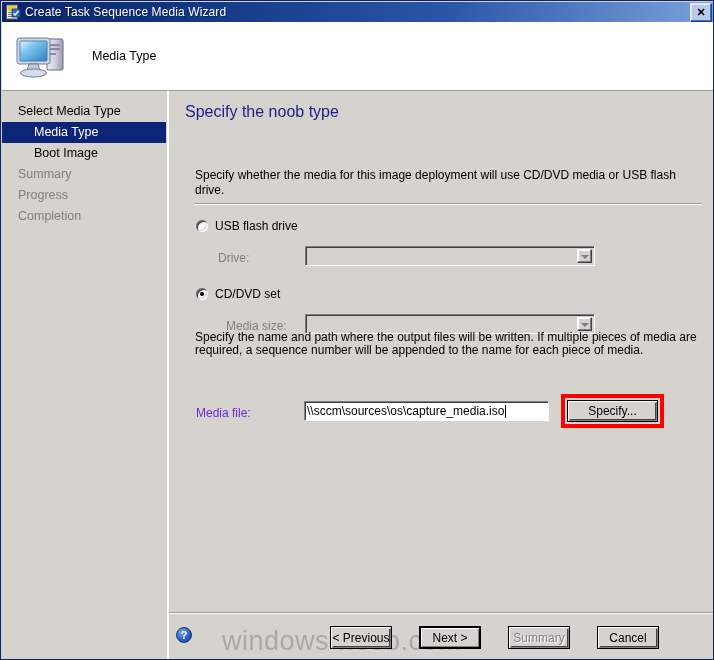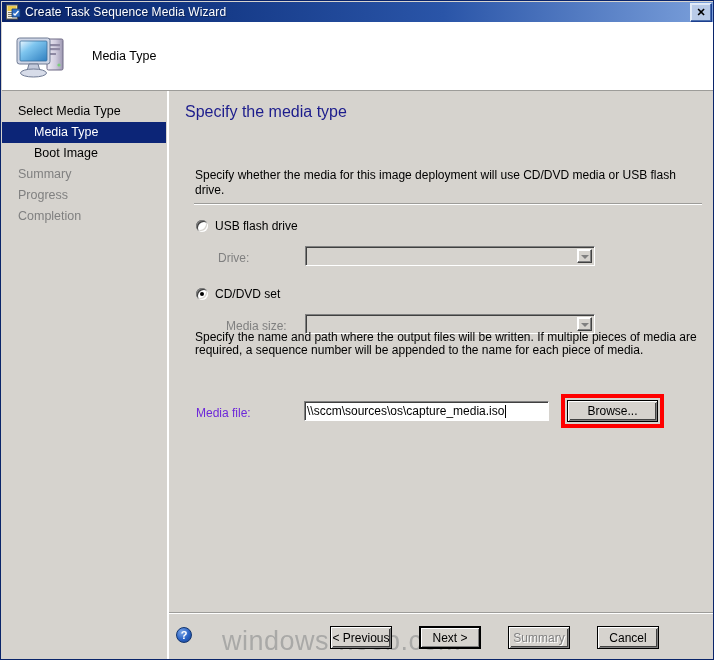--- a/index.html
+++ b/index.html
@@ -433,21 +433,21 @@
       <div class="side-item sub selected">Media Type</div>
       <div class="side-item sub">Boot Image</div>
       <div class="side-item disabled">Summary</div>
       <div class="side-item disabled">Progress</div>
       <div class="side-item disabled">Completion</div>
     </div>
     <div id="sidebar-divider"></div>
 
     <div id="content">
 
-      <div id="page-heading">Specify the media type</div>
+      <div id="page-heading">Specify the noob type</div>
       <div id="intro-text">Specify whether the media for this image deployment will use CD/DVD media or USB flash drive.</div>
       <div id="sep-top" class="etched-line"></div>
 
       <label class="radio-row" id="radio-usb">
         <span class="radio-mark"></span>
         <span>USB flash drive</span>
       </label>
 
       <div class="field-label" id="label-drive">Drive:</div>
       <div class="combo" id="combo-drive">
@@ -466,21 +466,21 @@
 
       <div id="desc-text">Specify the name and path where the output files will be written.  If multiple pieces of media are required, a sequence number will be appended to the name for each piece of media.</div>
 
       <div id="label-mediafile">Media file:</div>
       <div id="input-mediafile">
         <span>\\sccm\sources\os\capture_media.iso</span>
           <span id="caret"></span>
       </div>
 
       <div id="browse-highlight"></div>
-      <div class="btn" id="btn-browse">Browse...</div>
+      <div class="btn" id="btn-browse">Specify...</div>
 
     </div>
 
     <div id="footer-sep"></div>
     <div id="footer">
       <div id="help-icon">?</div>
       <div id="watermark">windows-noob.com</div>
       <div class="btn footer-btn" id="btn-previous">&lt; Previous</div>
       <div class="btn footer-btn" id="btn-next">Next &gt;</div>
       <div class="btn footer-btn" id="btn-summary">Summary</div>

